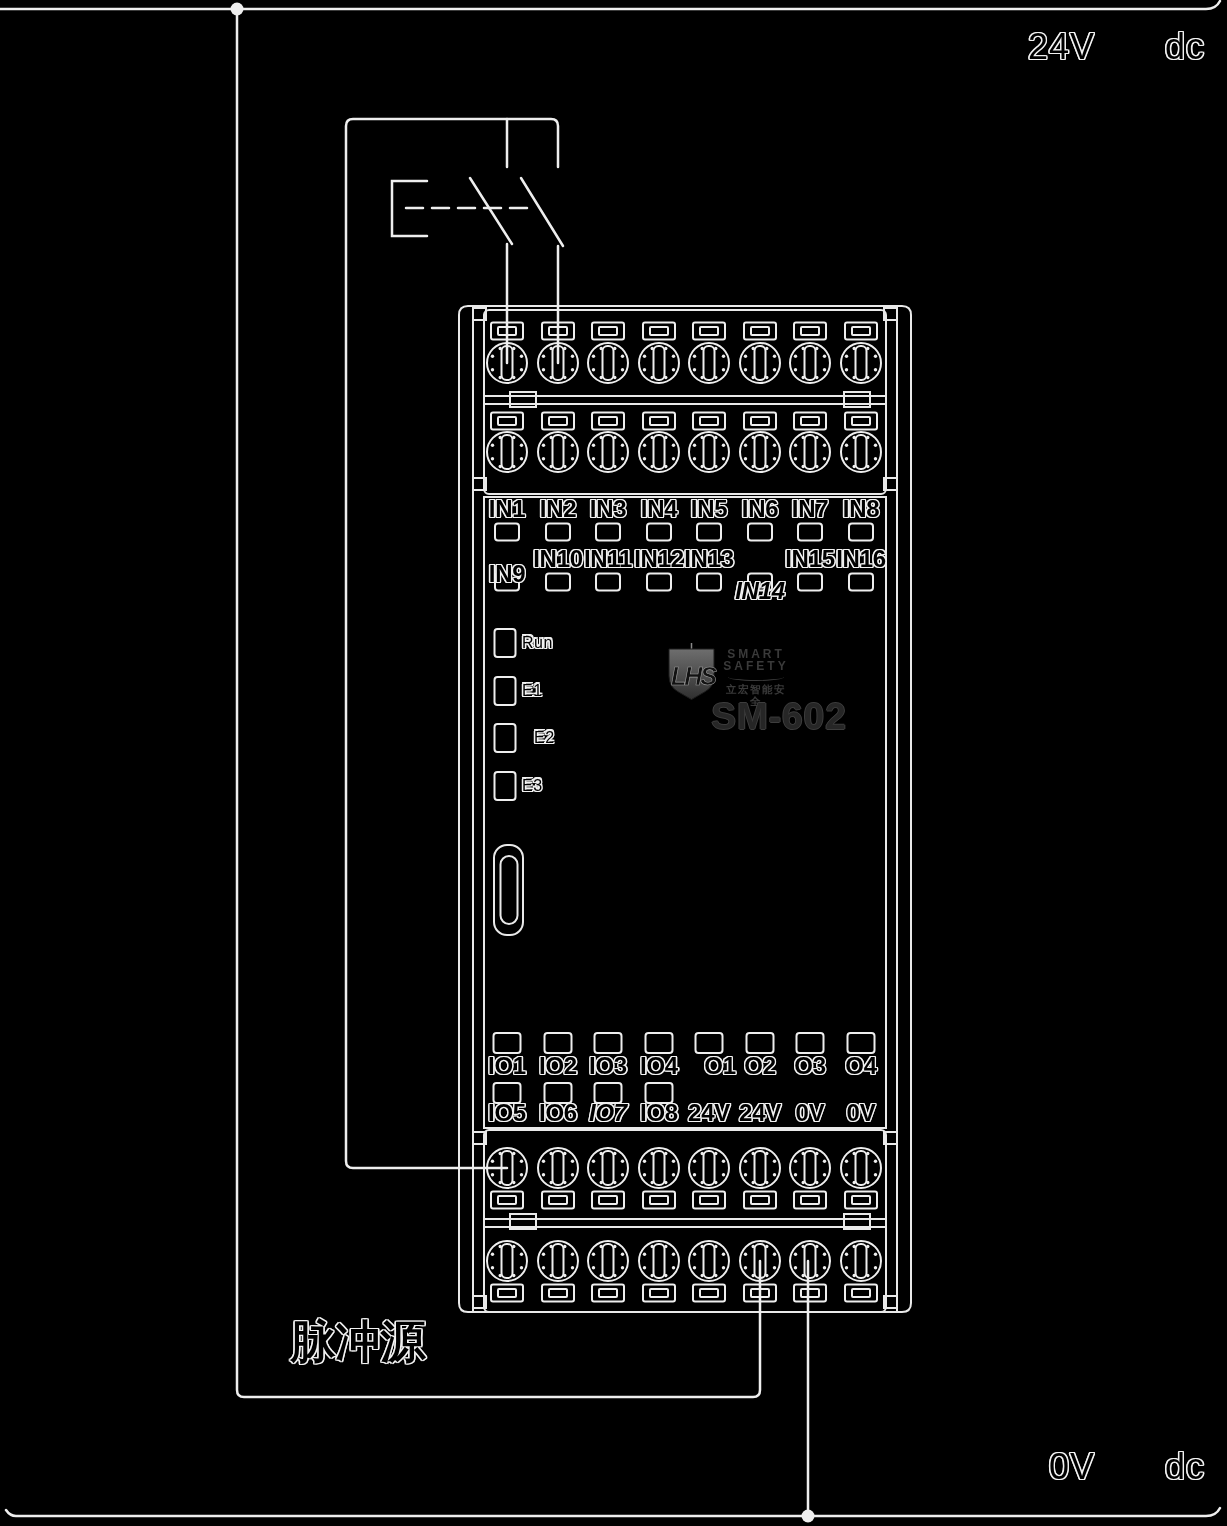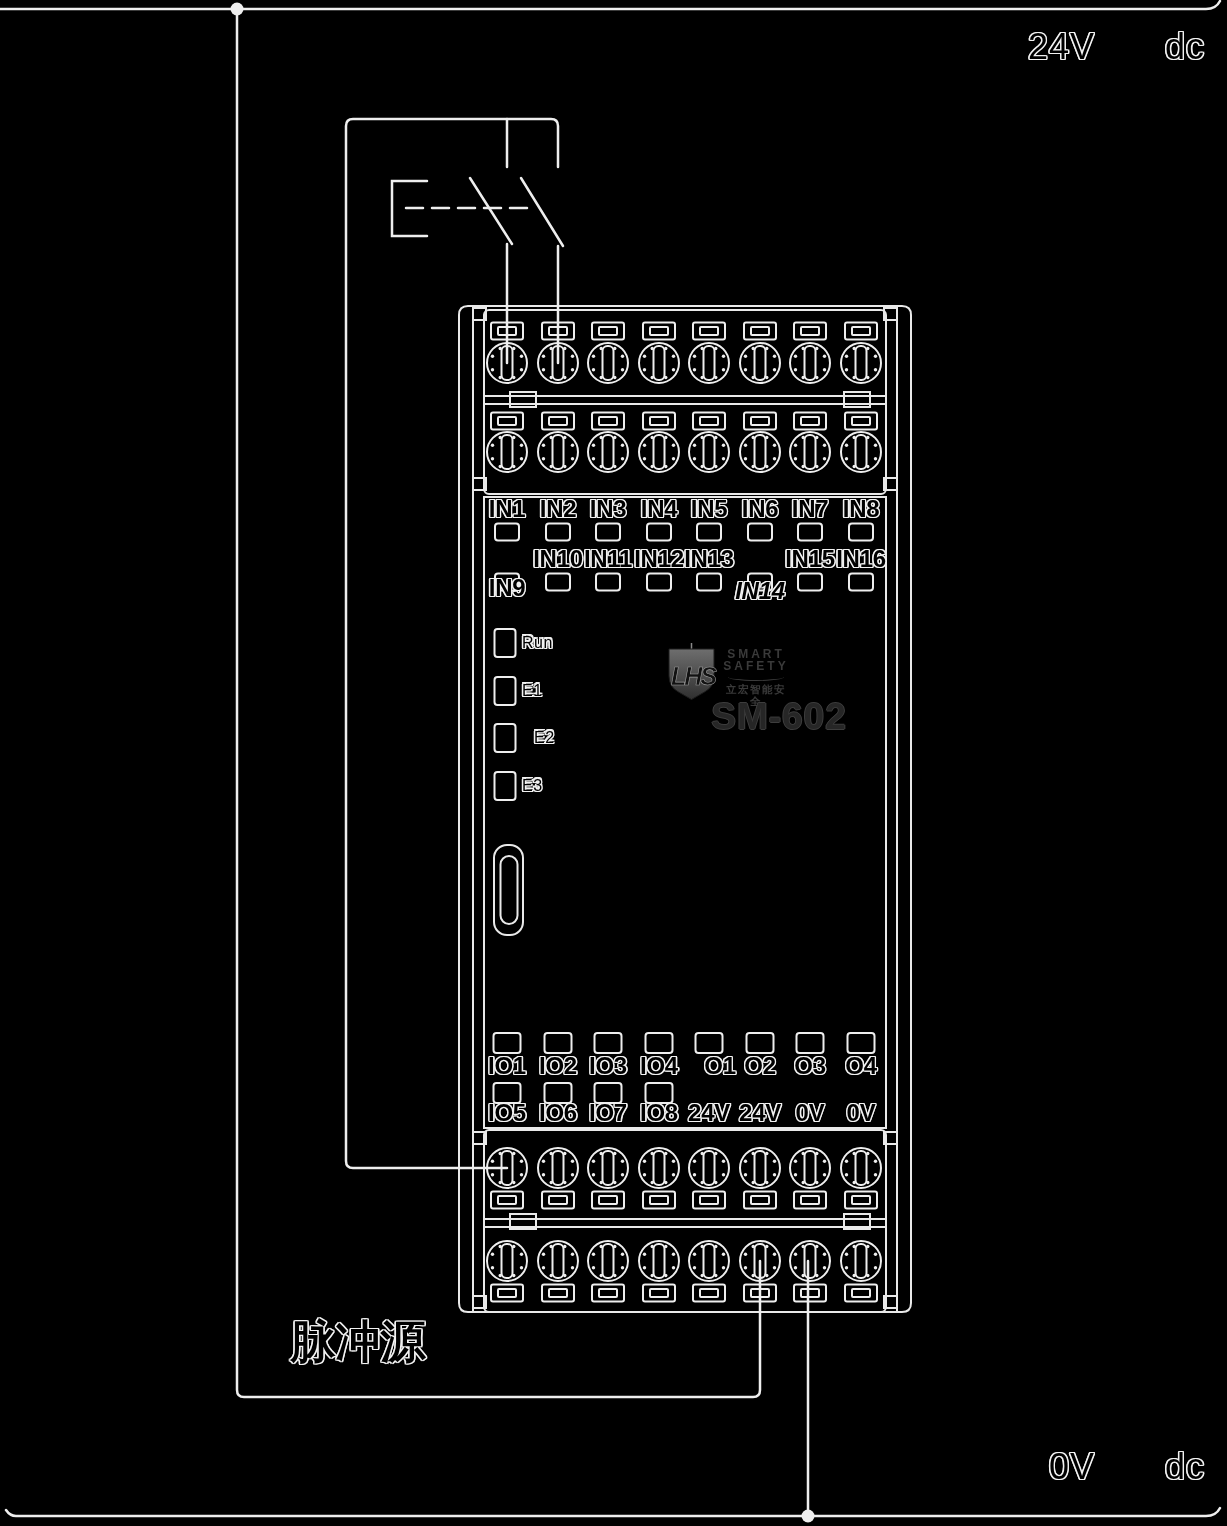--- a/index.html
+++ b/index.html
@@ -599,39 +599,39 @@
 
   <div id="gen-labels">
       <div class="outl small-lbl" style="left: 507px; top: 509px;">IN1</div>
       <div class="outl small-lbl" style="left: 558px; top: 509px;">IN2</div>
       <div class="outl small-lbl" style="left: 608px; top: 509px;">IN3</div>
       <div class="outl small-lbl" style="left: 659px; top: 509px;">IN4</div>
       <div class="outl small-lbl" style="left: 709px; top: 509px;">IN5</div>
       <div class="outl small-lbl" style="left: 760px; top: 509px;">IN6</div>
       <div class="outl small-lbl" style="left: 810px; top: 509px;">IN7</div>
       <div class="outl small-lbl" style="left: 861px; top: 509px;">IN8</div>
-      <div class="outl small-lbl" style="left: 507px; top: 588px;">IN9</div>
+      <div class="outl small-lbl" style="left: 507px; top: 574px;">IN9</div>
       <div class="outl small-lbl" style="left: 558px; top: 559px;">IN10</div>
       <div class="outl small-lbl" style="left: 608px; top: 559px;">IN11</div>
       <div class="outl small-lbl" style="left: 659px; top: 559px;">IN12</div>
       <div class="outl small-lbl" style="left: 709px; top: 559px;">IN13</div>
       <div class="outl small-lbl" style="left: 760px; top: 591px; font-style: italic;">IN14</div>
       <div class="outl small-lbl" style="left: 810px; top: 559px;">IN15</div>
       <div class="outl small-lbl" style="left: 861px; top: 559px;">IN16</div>
       <div class="outl small-lbl" style="left: 507px; top: 1066px;">IO1</div>
       <div class="outl small-lbl" style="left: 558px; top: 1066px;">IO2</div>
       <div class="outl small-lbl" style="left: 608px; top: 1066px;">IO3</div>
       <div class="outl small-lbl" style="left: 659px; top: 1066px;">IO4</div>
       <div class="outl small-lbl" style="left: 709px; top: 1066px; padding-left: 22px;">O1</div>
       <div class="outl small-lbl" style="left: 760px; top: 1066px;">O2</div>
       <div class="outl small-lbl" style="left: 810px; top: 1066px;">O3</div>
       <div class="outl small-lbl" style="left: 861px; top: 1066px;">O4</div>
       <div class="outl small-lbl" style="left: 507px; top: 1113px;">IO5</div>
       <div class="outl small-lbl" style="left: 558px; top: 1113px;">IO6</div>
-      <div class="outl small-lbl" style="left: 608px; top: 1113px;">IO7</div>
+      <div class="outl small-lbl" style="left: 608px; top: 1113px; font-style: italic;">IO7</div>
       <div class="outl small-lbl" style="left: 659px; top: 1113px;">IO8</div>
       <div class="outl small-lbl" style="left: 709px; top: 1113px;">24V</div>
       <div class="outl small-lbl" style="left: 760px; top: 1113px;">24V</div>
       <div class="outl small-lbl" style="left: 810px; top: 1113px;">0V</div>
       <div class="outl small-lbl" style="left: 861px; top: 1113px;">0V</div>
       <div class="outl led-lbl" style="left: 522px; top: 643px;">Run</div>
       <div class="outl led-lbl" style="left: 522px; top: 691px;">E1</div>
       <div class="outl led-lbl" style="left: 522px; top: 738px; margin-left: 12px;">E2</div>
       <div class="outl led-lbl" style="left: 522px; top: 786px;">E3</div>
     </div>

